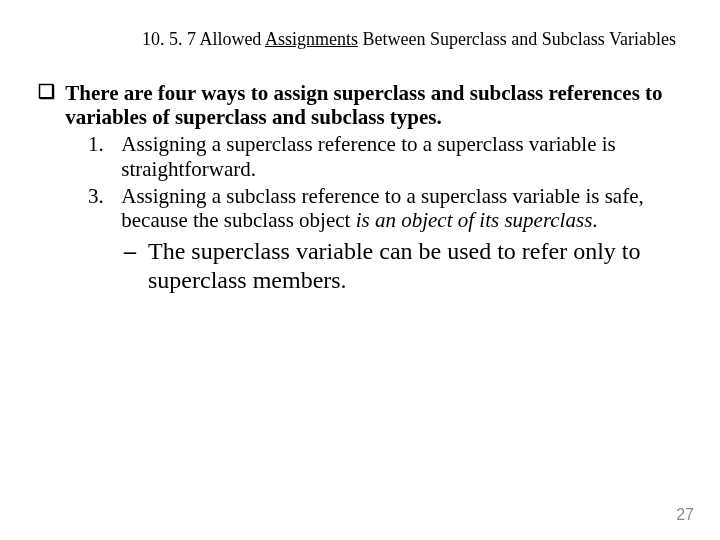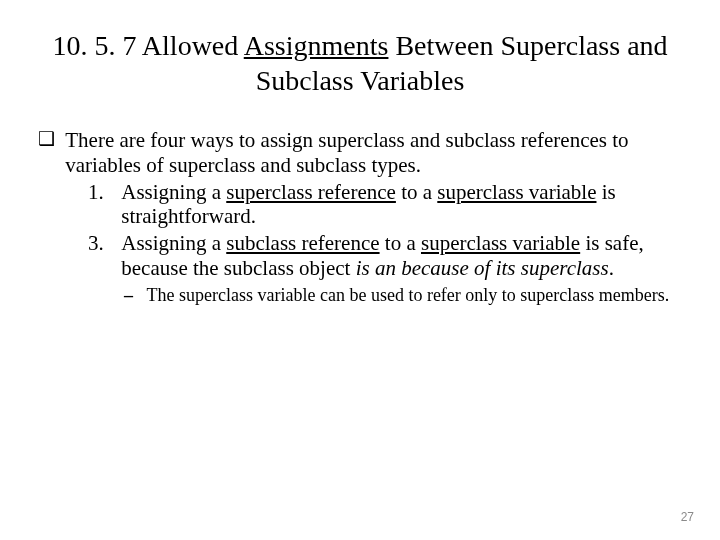--- a/index.html
+++ b/index.html
@@ -13,34 +13,35 @@
     position: relative;
   }
   .slide {
     box-sizing: border-box;
     width: 720px;
     height: 540px;
     padding: 28px 34px 0 34px;
     position: relative;
   }
   .title {
-    font-size: 28px;
+    font-size: 18px;
     line-height: 1.25;
-    text-align: center;
+    text-align: right;
     margin: 0 10px 30px 10px;
     font-weight: normal;
   }
   .title .u { text-decoration: underline; }
   .body {
     font-size: 21px;
     line-height: 1.18;
   }
   .lvl1 {
     margin-left: 4px;
     margin-bottom: 2px;
+    font-weight: bold;
   }
   .lvl1 .bullet {
     font-family: Arial, sans-serif;
     font-size: 19px;
     display: inline-block;
     width: 22px;
     vertical-align: top;
   }
   .lvl1 .txt {
     display: inline-block;
@@ -56,46 +57,46 @@
   .numitem .num {
     display: inline-block;
     width: 28px;
     vertical-align: top;
   }
   .numitem .ntxt {
     display: inline-block;
     width: 560px;
     vertical-align: top;
   }
-  .u { text-decoration: underline; }
+  .u { }
   .i { font-style: italic; }
   .dashlist {
     margin-left: 90px;
-    font-size: 18px;
+    font-size: 24px;
     line-height: 1.2;
     margin-top: 4px;
   }
   .dashitem { margin-bottom: 2px; }
   .dashitem .dash {
     display: inline-block;
     width: 18px;
     vertical-align: top;
     font-weight: bold;
   }
   .dashitem .dtxt {
     display: inline-block;
     width: 530px;
     vertical-align: top;
   }
   .pagenum {
     position: absolute;
     right: 26px;
     bottom: 16px;
     font-family: Arial, sans-serif;
-    font-size: 12px;
+    font-size: 16px;
     color: #8a8a8a;
   }
 </style>
 </head>
 <body>
 
 <div class="slide">
 
   <h1 class="title">
     <span>10. 5. 7 Allowed </span><span class="u">Assignments</span><span> Between Superclass and Subclass Variables</span>
@@ -114,21 +115,21 @@
         <span class="num">1.</span>
         <span class="ntxt">
           <span>Assigning a </span><span class="u">superclass reference</span><span> to a </span><span class="u">superclass variable</span><span> is straightforward.</span>
         </span>
       </div>
 
 
       <div class="numitem">
         <span class="num">3.</span>
         <span class="ntxt">
-          <span>Assigning a </span><span class="u">subclass reference</span><span> to a </span><span class="u">superclass variable</span><span> is safe, because the subclass object </span><span class="i">is an because of its superclass</span><span>.</span>
+          <span>Assigning a </span><span class="u">subclass reference</span><span> to a </span><span class="u">superclass variable</span><span> is safe, because the subclass object </span><span class="i">is an object of its superclass</span><span>.</span>
         </span>
       </div>
 
     </div>
 
     <div class="dashlist">
       <div class="dashitem">
         <span class="dash">–</span>
         <span class="dtxt">The superclass variable can be used to refer only to superclass members.</span>
       </div>

